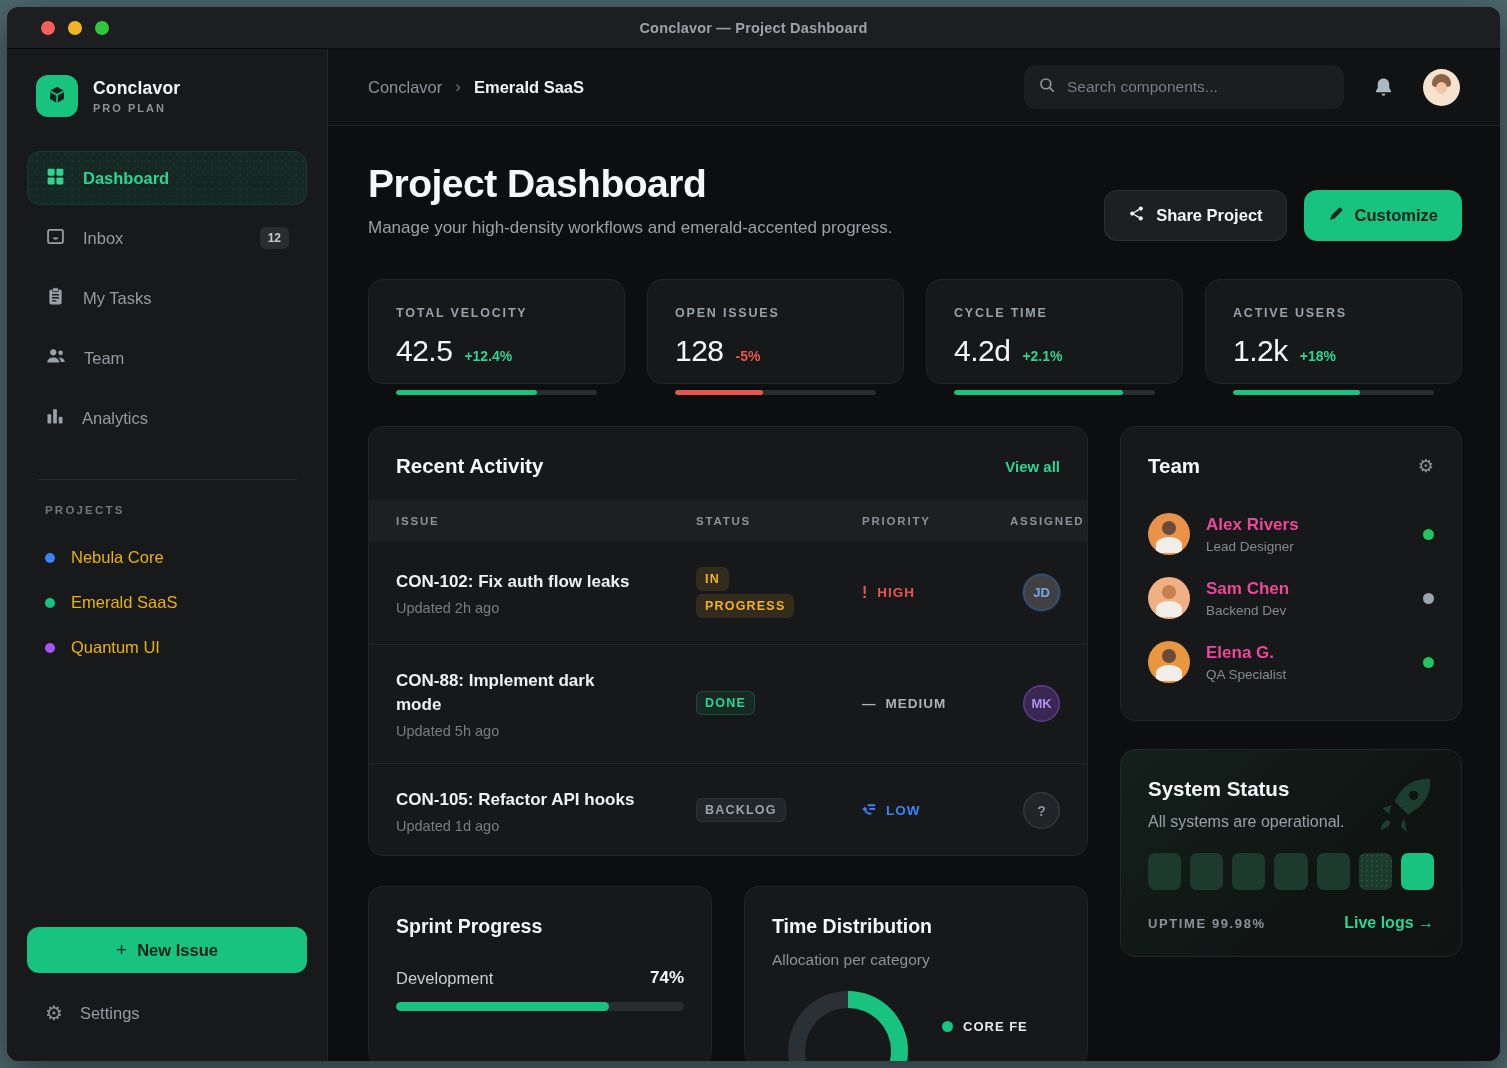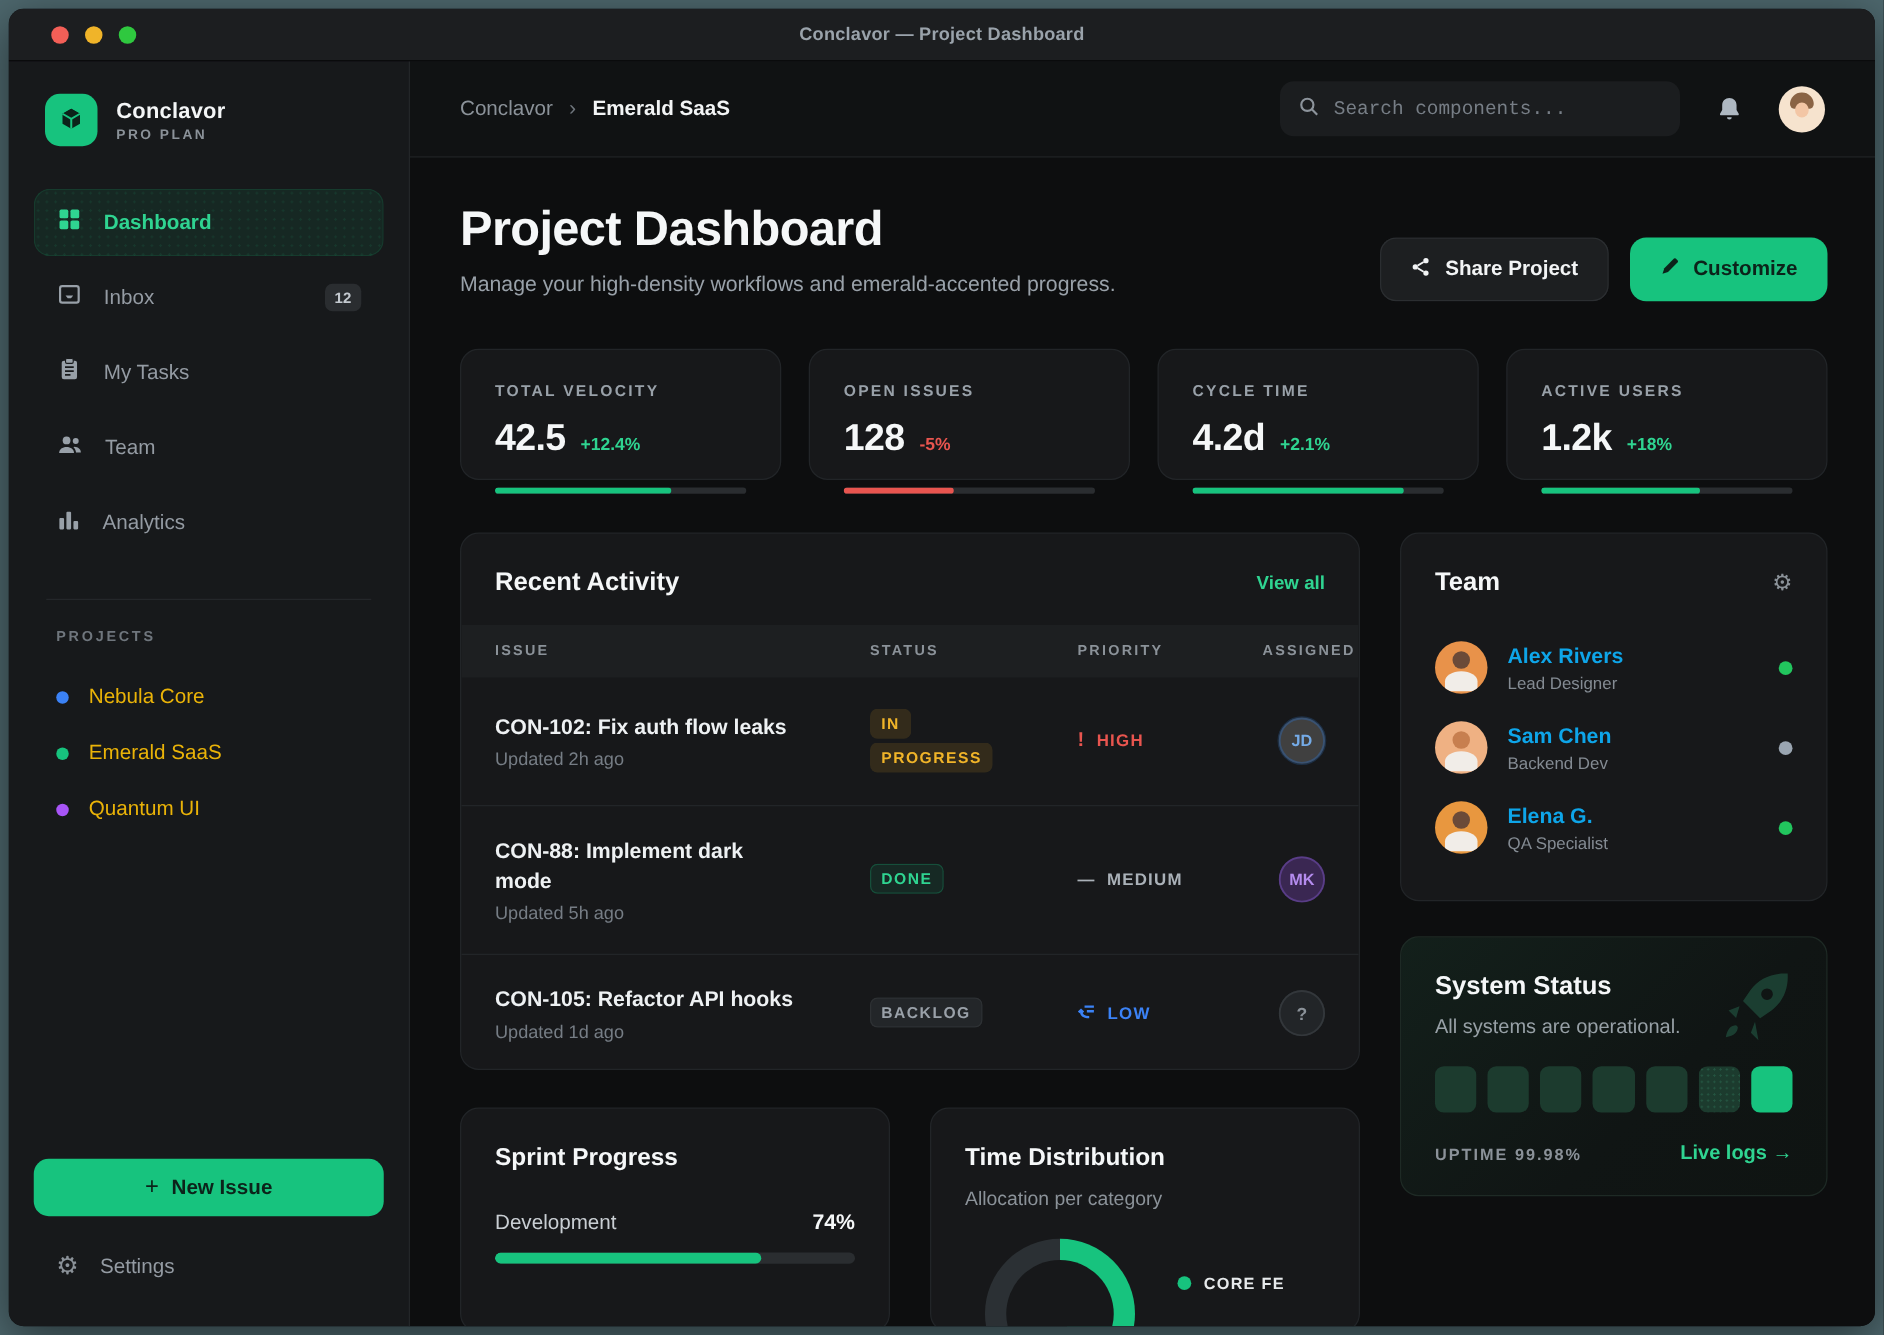--- a/index.html
+++ b/index.html
@@ -89,21 +89,21 @@
   .crumb-root { color:#8b9299; cursor:pointer; }
   .crumb-sep { color:#6f767d; font-size:17px; }
   .crumb-current { color:#f2f4f5; font-weight:bold; }
   .topbar-spacer { flex:1; }
   .search-box {
     width:320px; height:44px; background:#1b1d1f; border-radius:11px;
     display:flex; align-items:center; padding:0 14px; gap:11px;
   }
   .search-box input {
     background:transparent; border:none; outline:none; color:#d6dade;
-    font-size:15.5px; font-family:Liberation Mono, monospace; width:100%;
+    font-size:15.5px; font-family:Liberation Sans, sans-serif; width:100%;
   }
   .search-box input::placeholder { color:#777e86; }
   .bell-wrap { margin-left:10px; cursor:pointer; display:flex; }
   .topbar-avatar {
     width:37px; height:37px; border-radius:50%; background:#f6e3ce; cursor:pointer;
     margin-left:10px; position:relative; overflow:hidden; flex:0 0 37px;
   }
   .topbar-avatar::before { 
     content:""; position:absolute; left:9px; top:5px; width:19px; height:13px;
     background:#8a6344; border-radius:10px 10px 4px 4px;
@@ -123,21 +123,21 @@
   .btn-dark { background:#1d1f21; color:#f2f4f5; box-shadow:inset 0 0 0 1px #2b2e31; }
   .btn-green { background:#17c37e; color:#0c231a; }
   
   .stats-row { display:flex; gap:22px; margin-top:38px; }
   .stat-card {
     flex:1; background:#17181a; border:1px solid #222528; border-radius:15px;
     padding:26px 27px 28px 27px; height:105px;
   }
   .stat-label { color:#99a1a9; font-size:12.5px; font-weight:bold; letter-spacing:1.8px; }
   .stat-value-row { display:flex; align-items:baseline; gap:12px; margin-top:14px; }
-  .stat-value { color:#f5f7f8; font-size:30px; font-weight:700; letter-spacing:-.5px; }
+  .stat-value { color:#f5f7f8; font-size:30px; font-weight:400; letter-spacing:-.5px; }
   .stat-delta { font-size:14px; font-weight:bold; }
   .delta-up { color:#2fd491; } .delta-down { color:#e8554f; }
   .stat-track { height:5px; background:#2a2d30; border-radius:4px; margin-top:22px; overflow:hidden; }
   .stat-fill { height:100%; border-radius:4px; }
   .fill-green { background:#17c37e; } .fill-red { background:#e8554f; }
   
   .mid-row { display:flex; gap:32px; margin-top:42px; }
   .left-col { width:720px; flex:0 0 720px; }
   .right-col { flex:1; min-width:0; }
   .card { background:#17181a; border:1px solid #222528; border-radius:15px; }
@@ -203,21 +203,21 @@
   .ma-1 { background:#e8924a; } .ma-2 { background:#efb183; } .ma-3 { background:#e8973f; }
   .member-avatar::before { 
     content:""; position:absolute; left:14px; top:8px; width:14px; height:14px;
     background:#6b4a38; border-radius:50%;
   }
   .ma-2::before { background:#c77f4f; }
   .member-avatar::after { 
     content:""; position:absolute; left:8px; top:24px; width:26px; height:16px;
     background:#f1ede8; border-radius:50% 50% 0 0;
   }
-  .member-name { color:#0ea5e9; font-size:17px; font-weight:bold; }
+  .member-name { color:#ec4899; font-size:17px; font-weight:bold; }
   .member-role { color:#848b93; font-size:13.5px; margin-top:4px; }
   .status-dot { margin-left:auto; width:11px; height:11px; border-radius:50%; }
   .dot-online { background:#22c55e; } .dot-away { background:#9aa5b1; }
   .invite-btn {
     margin-top:24px; width:100%; height:48px; border-radius:11px; cursor:pointer;
     background:transparent; border:1.5px dashed #3b4045; color:#aab1b8;
     font-family:inherit; font-size:15.5px; font-weight:bold;
   }
   
   .system-card {

